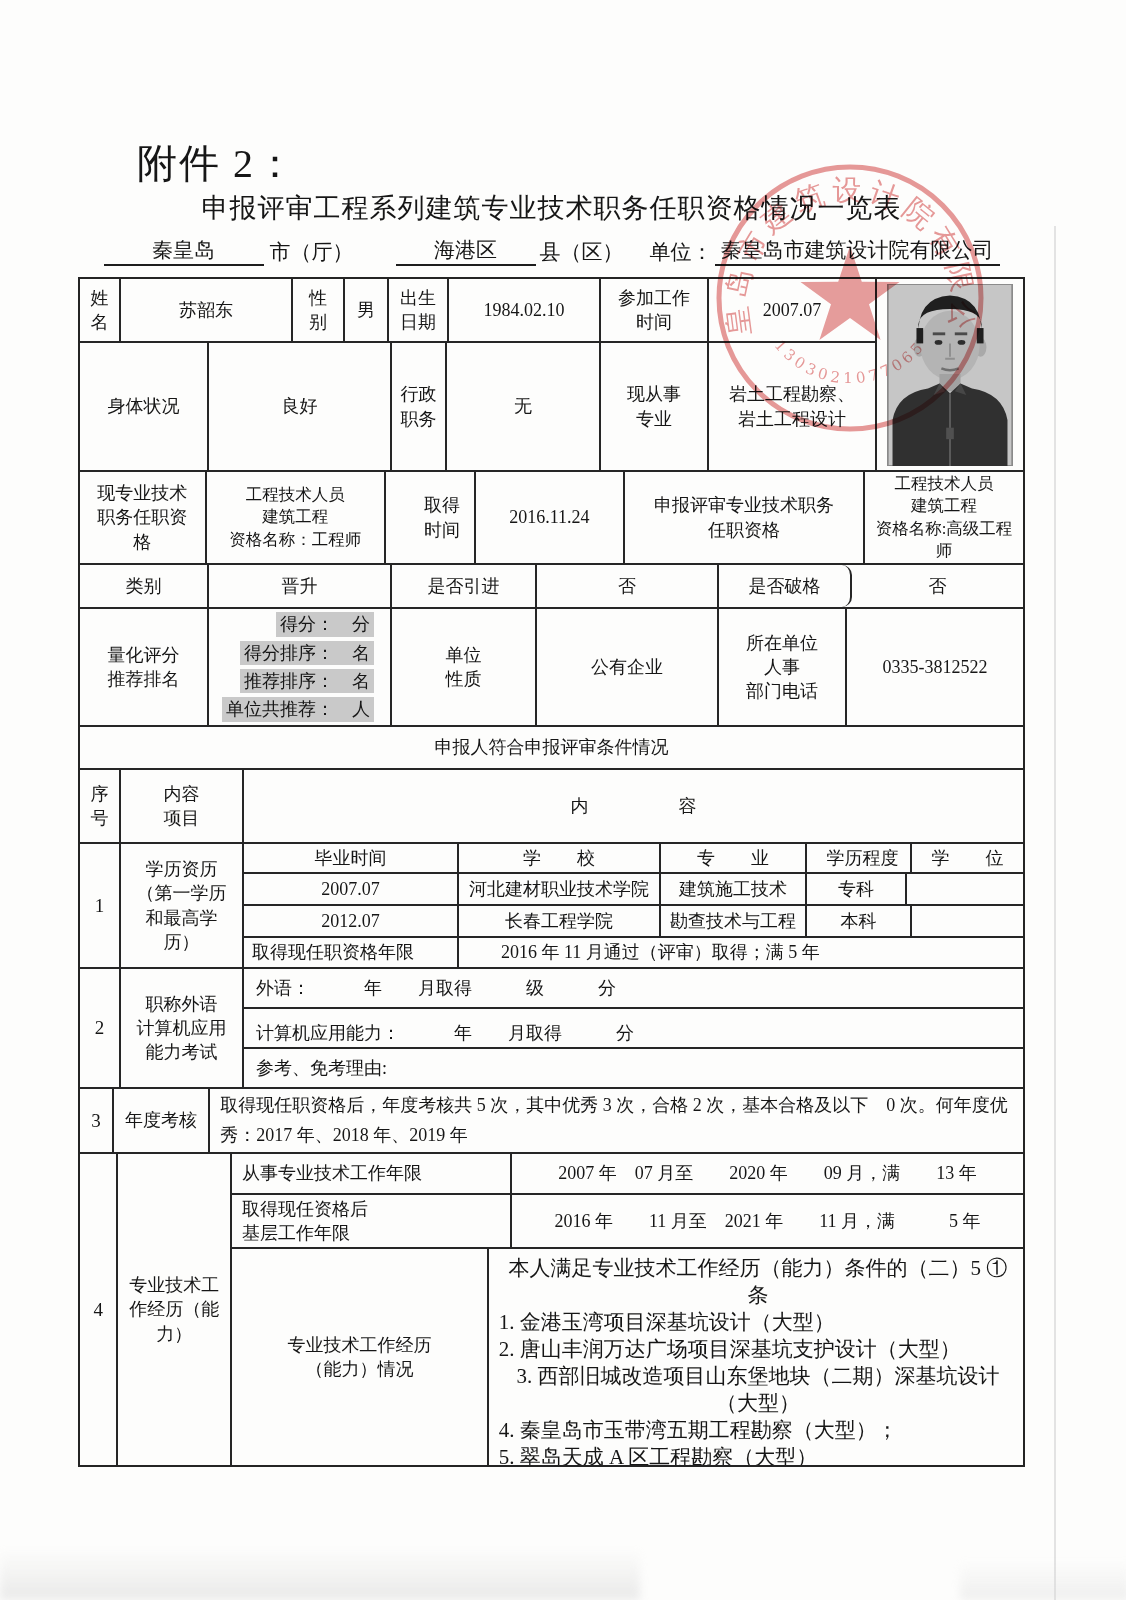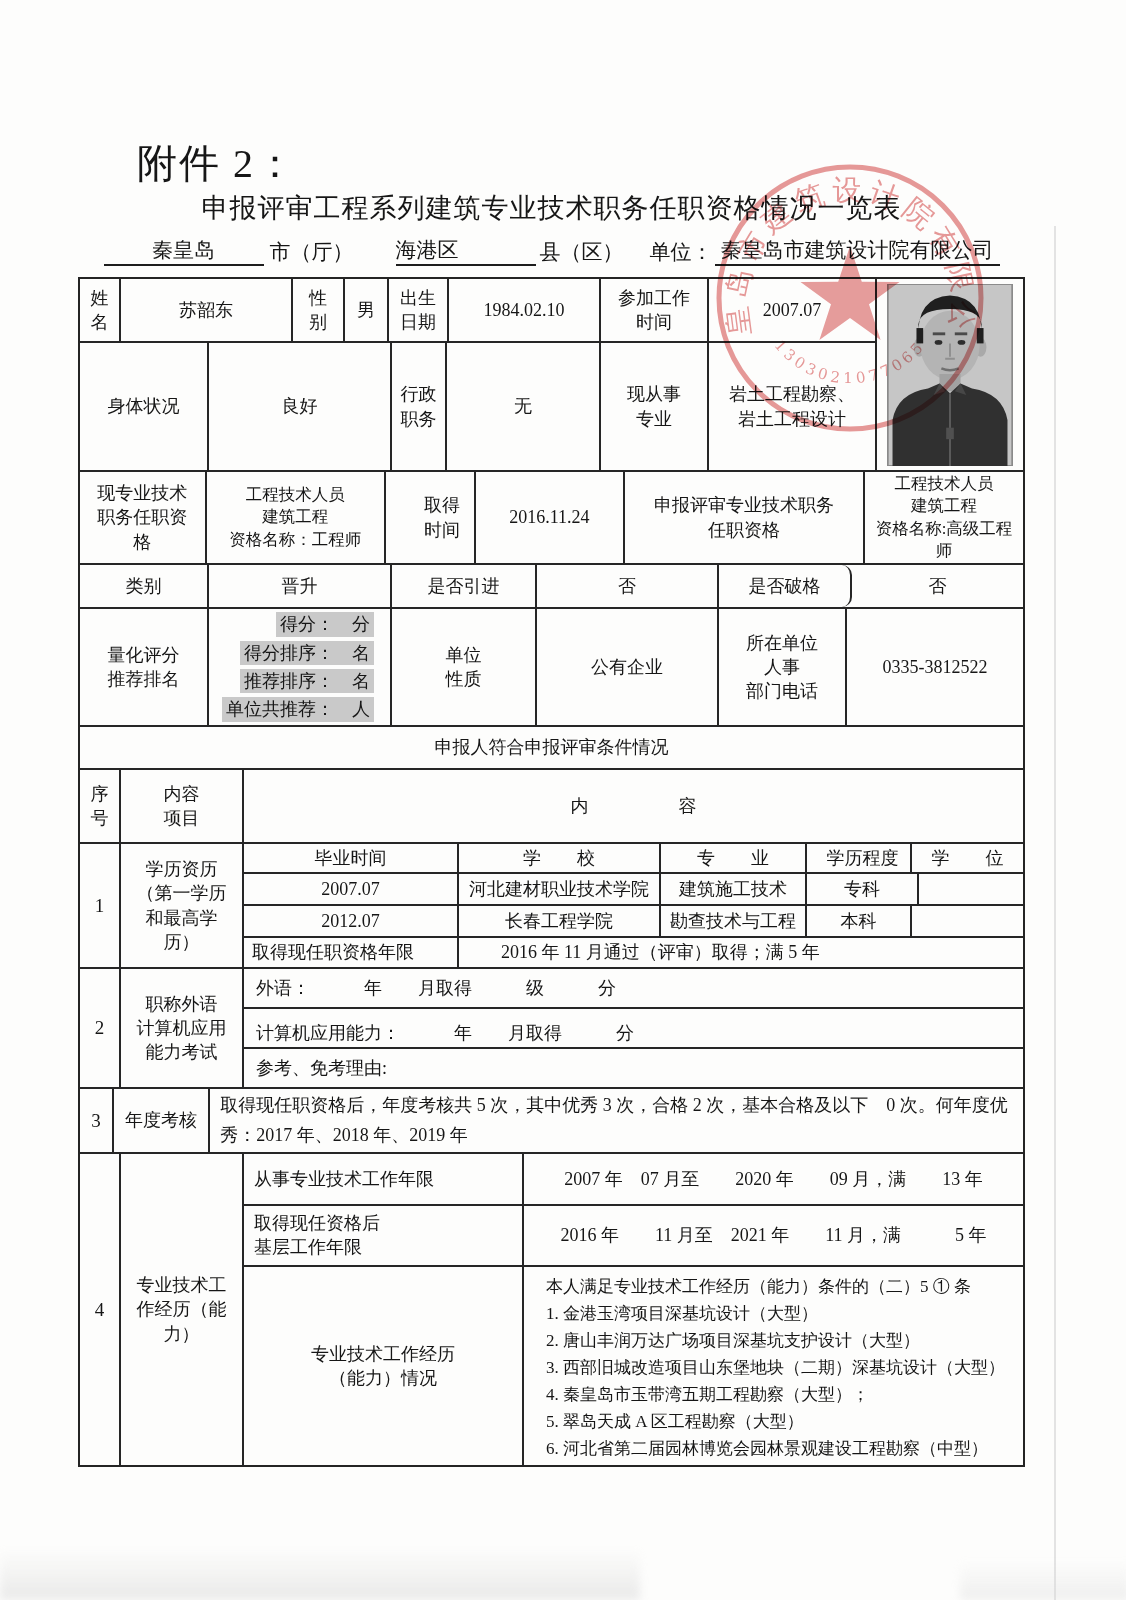--- a/index.html
+++ b/index.html
@@ -6,21 +6,21 @@
   .page{position:relative;width:1126px;height:1600px;background:#fdfdfc;overflow:hidden;
         font-family:"Liberation Serif","DejaVu Serif",serif;color:#161616;}
   .pre{white-space:pre-line;}
   .attachment{position:absolute;left:137px;top:136px;font-size:40px;letter-spacing:2px;}
   .title{position:absolute;left:78px;top:190px;width:947px;text-align:center;font-size:27px;letter-spacing:1px;}
   .headline{position:absolute;left:78px;top:236px;width:947px;text-align:center;font-size:21px;white-space:nowrap;}
   .headline span{display:inline-block;vertical-align:bottom;}
   .u{border-bottom:2.5px solid #1d1d1d;}
   .fill-city{width:160px;text-align:center;margin-right:6px;}
   .lbl-city{margin-right:42px;}
-  .fill-district{width:140px;text-align:left;margin-right:4px;font-family:Liberation Mono, monospace;}
+  .fill-district{width:140px;text-align:center;margin-right:4px;font-family:Liberation Mono, monospace;}
   .lbl-district{margin-right:26px;}
   .lbl-unit{margin-right:2px;}
   .fill-unit{padding:0 6px;}
 
   
   .tbl{position:absolute;left:78px;top:277px;width:947px;box-sizing:border-box;
        border:2.5px solid #242424;font-size:18px;line-height:1.35;}
   .r{display:flex;box-sizing:border-box;border-bottom:2px solid #262626;}
   .r.last{border-bottom:none;}
   .c{box-sizing:border-box;border-right:2px solid #262626;display:flex;align-items:center;
@@ -28,21 +28,21 @@
   .c.end{border-right:none;}
   .c.left{justify-content:flex-start;text-align:left;}
   .stack{display:flex;flex-direction:column;box-sizing:border-box;}
   .grow{flex:1 1 auto;min-width:0;min-height:0;}
   .hl{background:#c9c9c9;display:inline-block;padding:0 4px;margin:2px 0;}
   .score-col{display:flex;flex-direction:column;align-items:flex-end;justify-content:center;
              padding-right:16px;font-size:18px;}
   .num-cell{font-size:19px;}
   .sm{font-size:16.5px;}
   .items{display:flex;flex-direction:column;align-items:flex-start;justify-content:flex-start;
-         padding:6px 6px 4px 22px;font-size:17px;line-height:27px;}
+         padding:6px 6px 4px 10px;font-size:21px;line-height:27px;}
   
   .stamp{position:absolute;left:700px;top:148px;width:300px;height:300px;opacity:.62;
          mix-blend-mode:multiply;pointer-events:none;z-index:6;}
   
   .scan-edge{position:absolute;left:1054px;top:226px;width:2px;height:1374px;background:#dcdcdc;opacity:.8;}
   .smudge-bl{position:absolute;left:0px;top:1548px;width:640px;height:52px;
              background:linear-gradient(to top,#d2d2d2,rgba(255,255,255,0));opacity:.45;filter:blur(4px);}
   .smudge-br{position:absolute;left:960px;top:1560px;width:170px;height:40px;
              background:linear-gradient(to top,#dadada,rgba(255,255,255,0));opacity:.4;filter:blur(4px);}
 </style>
@@ -181,21 +181,21 @@
           <div class="c" style="width:215px;">毕业时间</div>
           <div class="c" style="width:202px;">学　　校</div>
           <div class="c" style="width:146px;">专　　业</div>
           <div class="c" style="width:105px;padding-left:12px;">学历程度</div>
           <div class="c end grow">学　　位</div>
         </div>
         <div class="r" style="height:32px;">
           <div class="c" style="width:215px;">2007.07</div>
           <div class="c" style="width:202px;">河北建材职业技术学院</div>
           <div class="c" style="width:146px;">建筑施工技术</div>
-          <div class="c" style="width:112px;">专科</div>
+          <div class="c" style="width:100px;">专科</div>
           <div class="c end grow"></div>
         </div>
         <div class="r" style="height:32px;">
           <div class="c" style="width:215px;text-align:center;">2012.07</div>
           <div class="c" style="width:202px;">长春工程学院</div>
           <div class="c" style="width:146px;">勘查技术与工程</div>
           <div class="c" style="width:105px;">本科</div>
           <div class="c end grow"></div>
         </div>
         <div class="r last grow">

